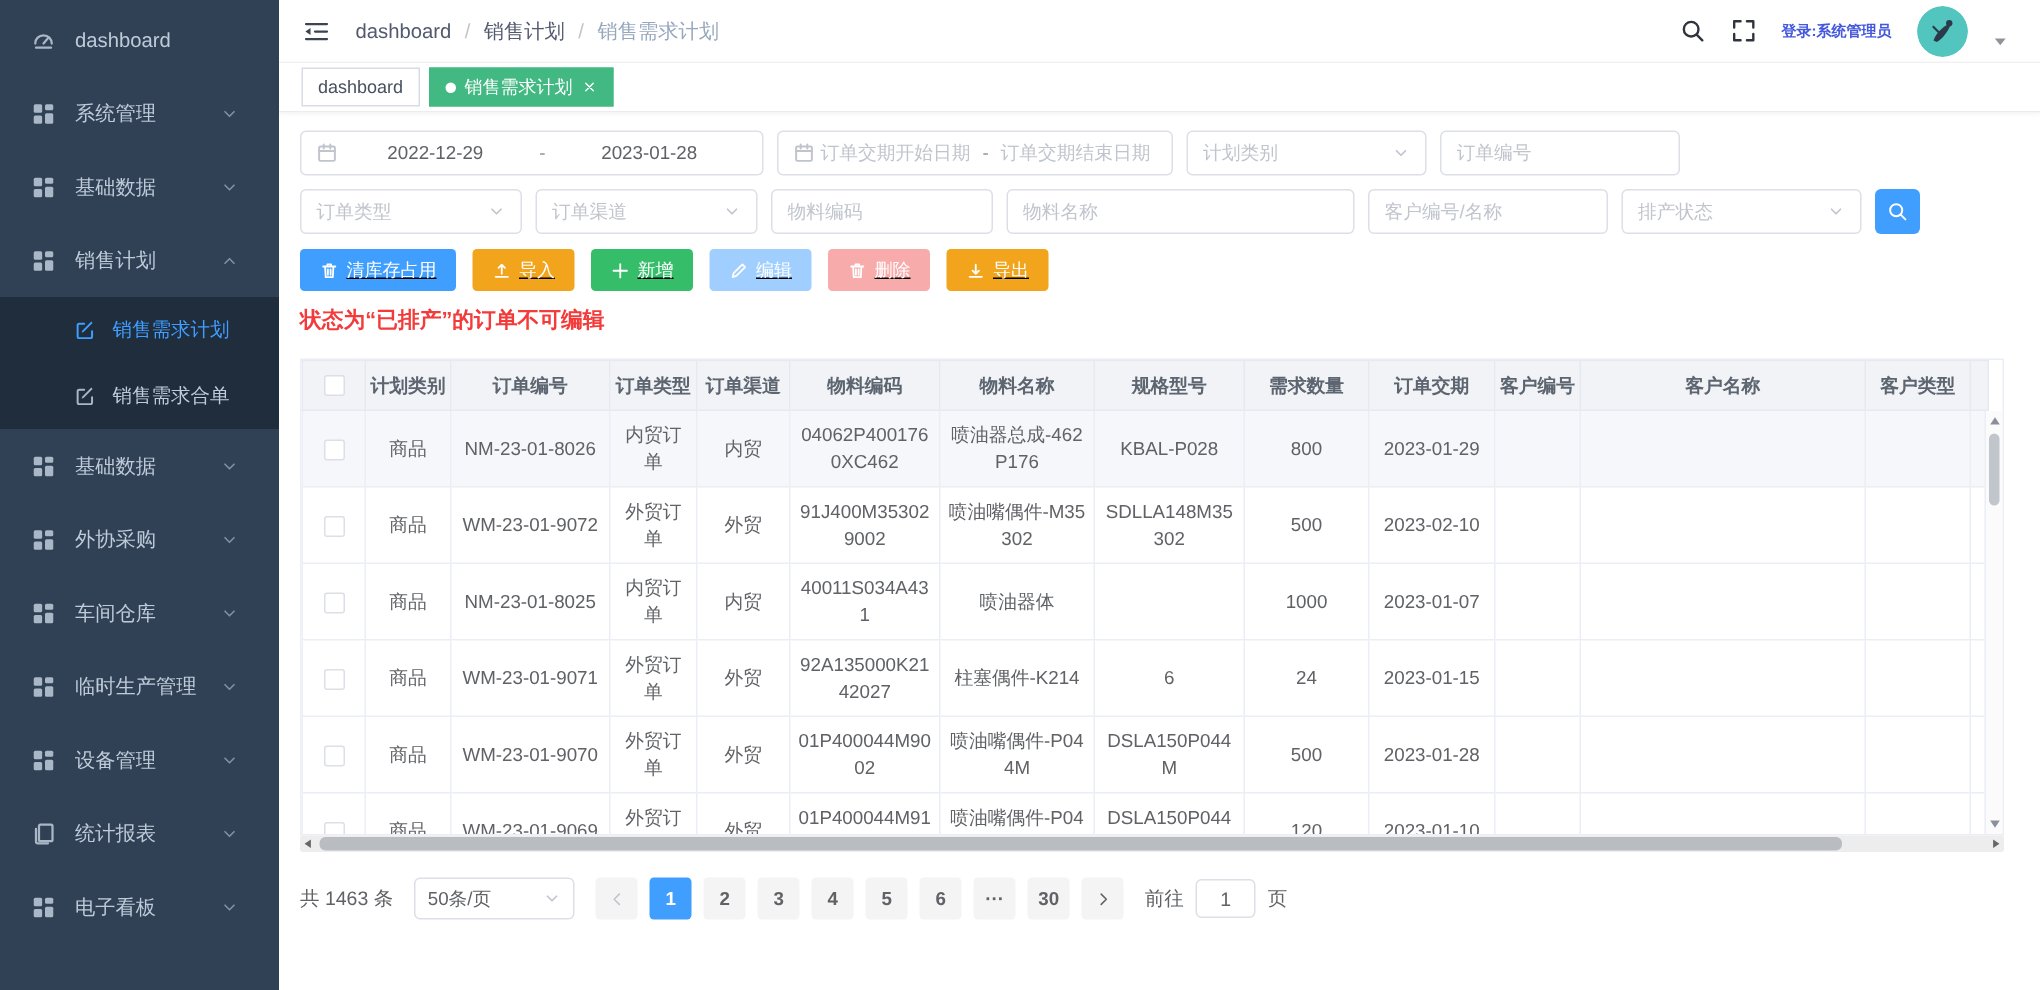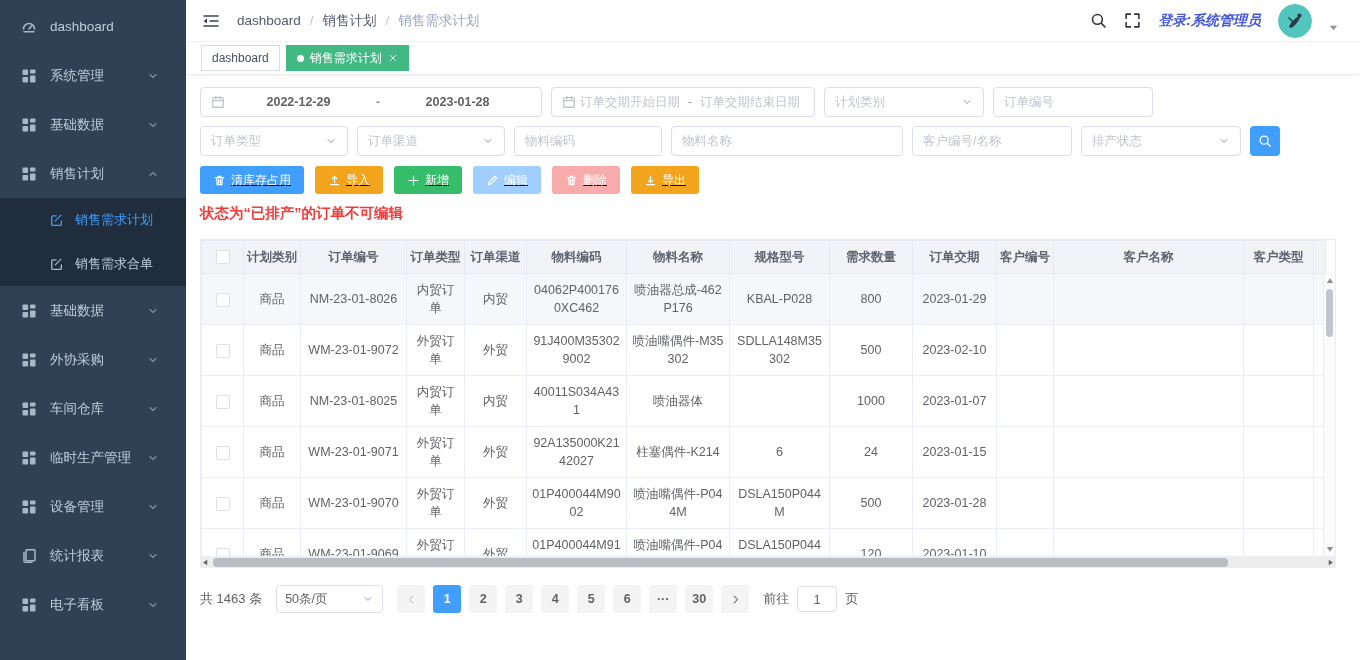--- a/index.html
+++ b/index.html
@@ -29,21 +29,21 @@
   
   .main{flex:1;display:flex;flex-direction:column;min-width:0;background:#fff;}
   .topbar{height:42px;flex:none;display:flex;align-items:center;padding:0 22px 0 16px;
           border-bottom:1px solid #f2f2f2;}
   .hamb{width:18px;height:16px;color:#3c4353;cursor:pointer;}
   .crumbs{margin-left:17px;display:flex;align-items:center;gap:9px;font-size:13.5px;color:#515a6e;}
   .crumb-sep{color:#c0c4cc;}
   .crumb.last{color:#97a8be;}
   .topbar-right{margin-left:auto;display:flex;align-items:center;gap:17px;}
   .tb-icon{width:17px;height:17px;color:#30343f;cursor:pointer;}
-  .login-label{font-size:14px;font-weight:600;color:var(--login);cursor:pointer;font-style:italic;}
+  .login-label{font-size:10px;font-weight:600;color:var(--login);cursor:pointer;}
   .avatar{width:34px;height:34px;border-radius:50%;overflow:hidden;cursor:pointer;}
   .caret{width:9px;height:9px;color:#909399;margin-top:14px;cursor:pointer;}
 
   
   .tabbar{height:33px;flex:none;display:flex;align-items:center;gap:6px;padding:0 15px;
           border-bottom:1px solid #ececec;box-shadow:0 1px 3px rgba(0,0,0,.05);}
   .tab{height:26px;display:inline-flex;align-items:center;gap:6px;padding:0 10px;
        border:1px solid #d8dce5;background:#fff;color:#495060;font-size:12px;cursor:pointer;}
   .tab.active{background:var(--tab-green);border-color:var(--tab-green);color:#fff;}
   .tab .dot{width:7px;height:7px;border-radius:50%;background:#fff;}
@@ -52,21 +52,21 @@
   
   .content{flex:1;padding:12px 14px;overflow:hidden;}
   .frow{display:flex;gap:9px;margin-bottom:9px;align-items:center;}
   .fbox{height:30px;border:1px solid #DCDFE6;border-radius:4px;background:#fff;
         display:flex;align-items:center;padding:0 10px;font-size:12.5px;color:#C0C4CC;}
   .fbox .ficon{width:14px;height:14px;color:#C0C4CC;flex:none;}
   .fbox .chev{width:12px;height:12px;margin-left:auto;color:#C0C4CC;}
   .dr-part{flex:1;text-align:center;white-space:nowrap;}
   .dr-sep{flex:none;padding:0 4px;color:#909399;}
   .val{color:#606266;}
-  .date1{width:342px;font-weight:bold;}.date2{width:264px;}
+  .date1{width:309px;}.date2{width:264px;}
   .sel-plan{width:160px;}.w-order{width:160px;}
   .sel-type{width:148px;}.sel-channel{width:148px;}
   .w-matcode{width:148px;}.w-matname{width:232px;}.w-cust{width:160px;}
   .sel-status{width:160px;}
   .fbox input{border:none;outline:none;width:100%;font:inherit;color:#606266;background:transparent;padding:0;}
   .fbox input::placeholder{color:#C0C4CC;}
   .search-btn{width:30px;height:30px;border:none;border-radius:4px;background:var(--primary);
               color:#fff;display:flex;align-items:center;justify-content:center;cursor:pointer;}
   .search-btn .icon{width:14px;height:14px;}
 

